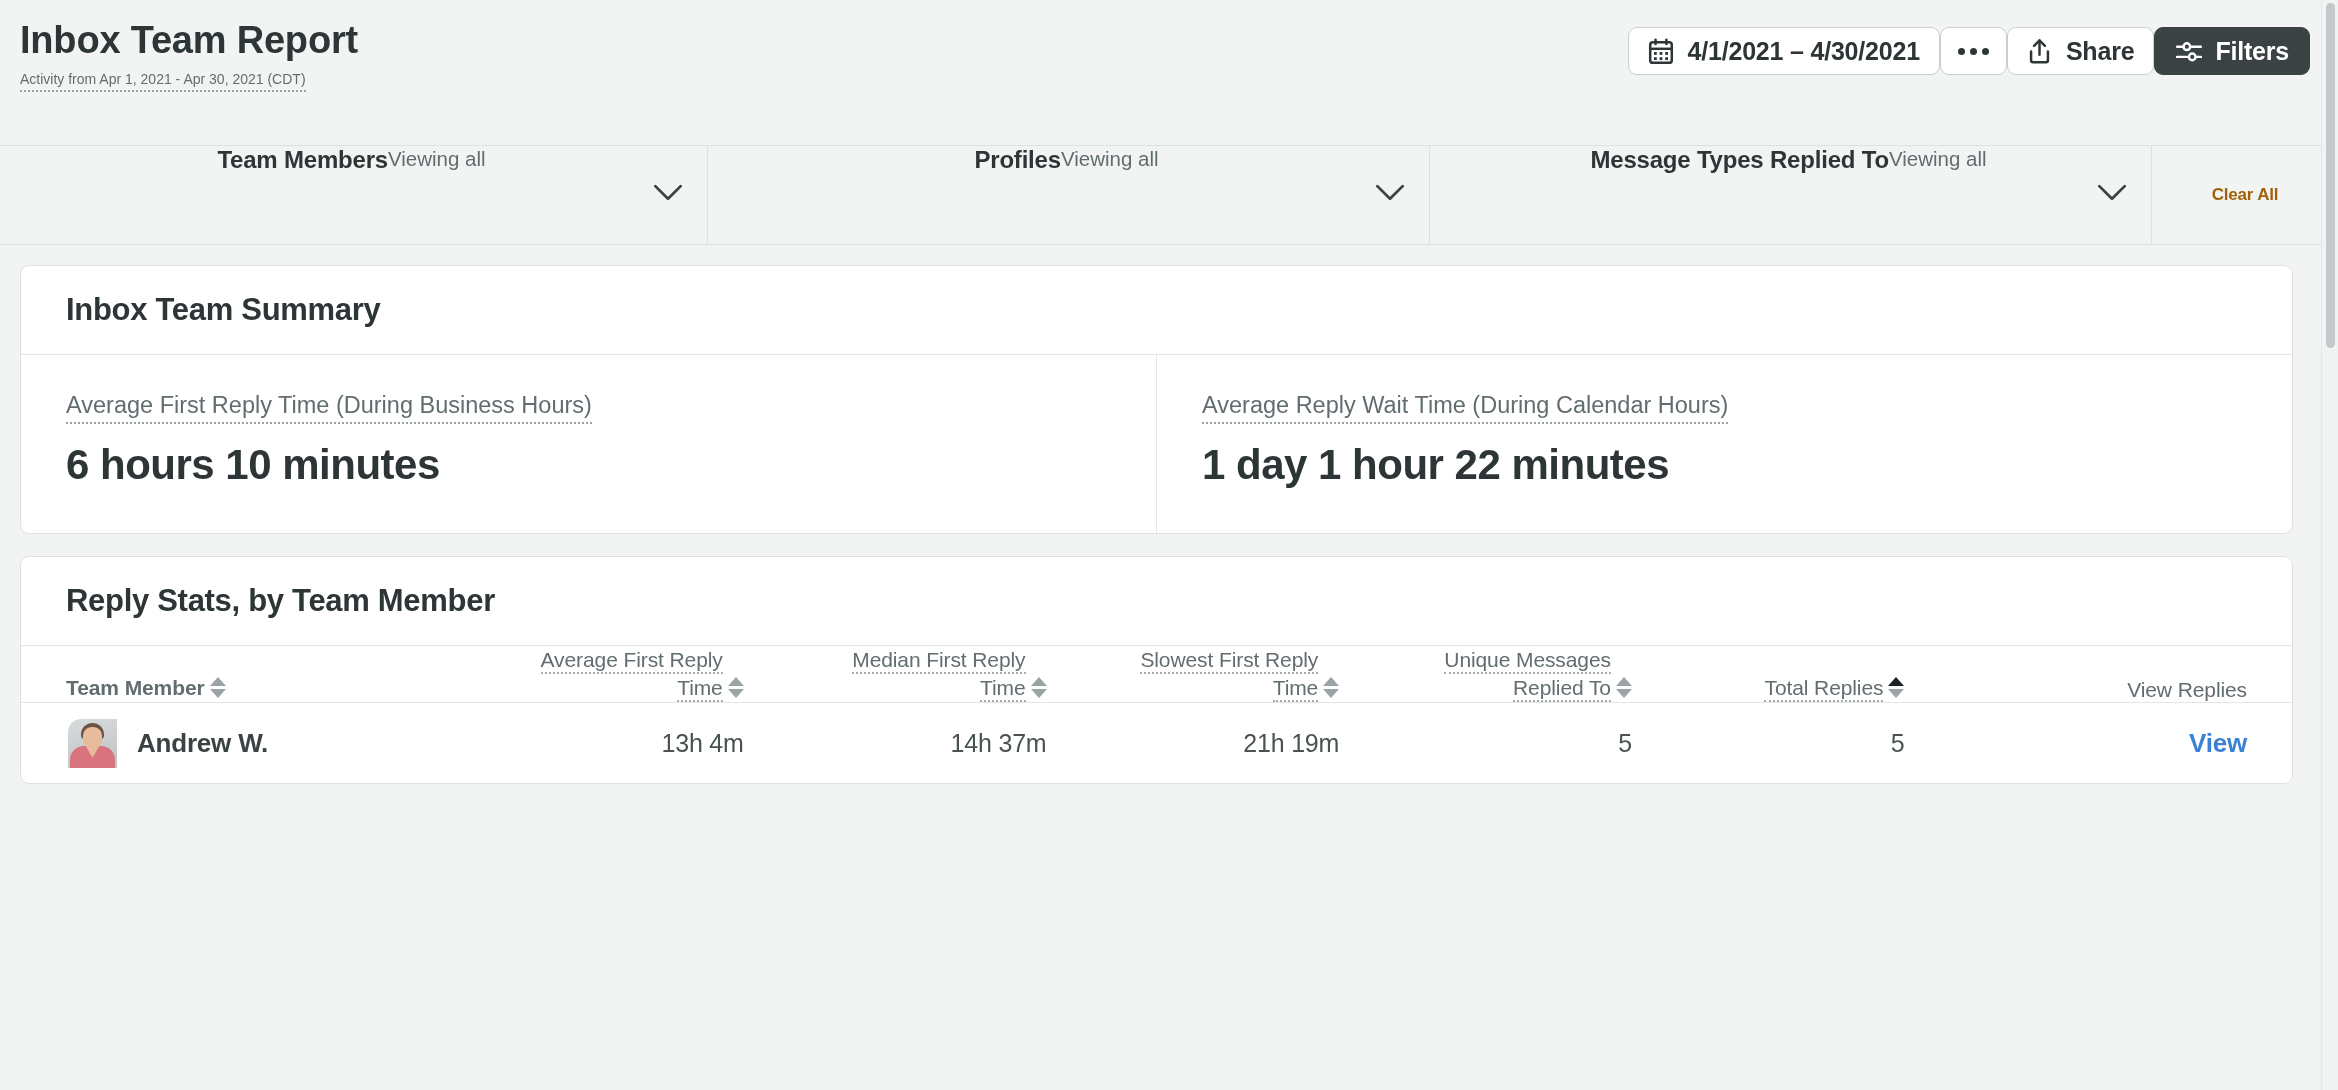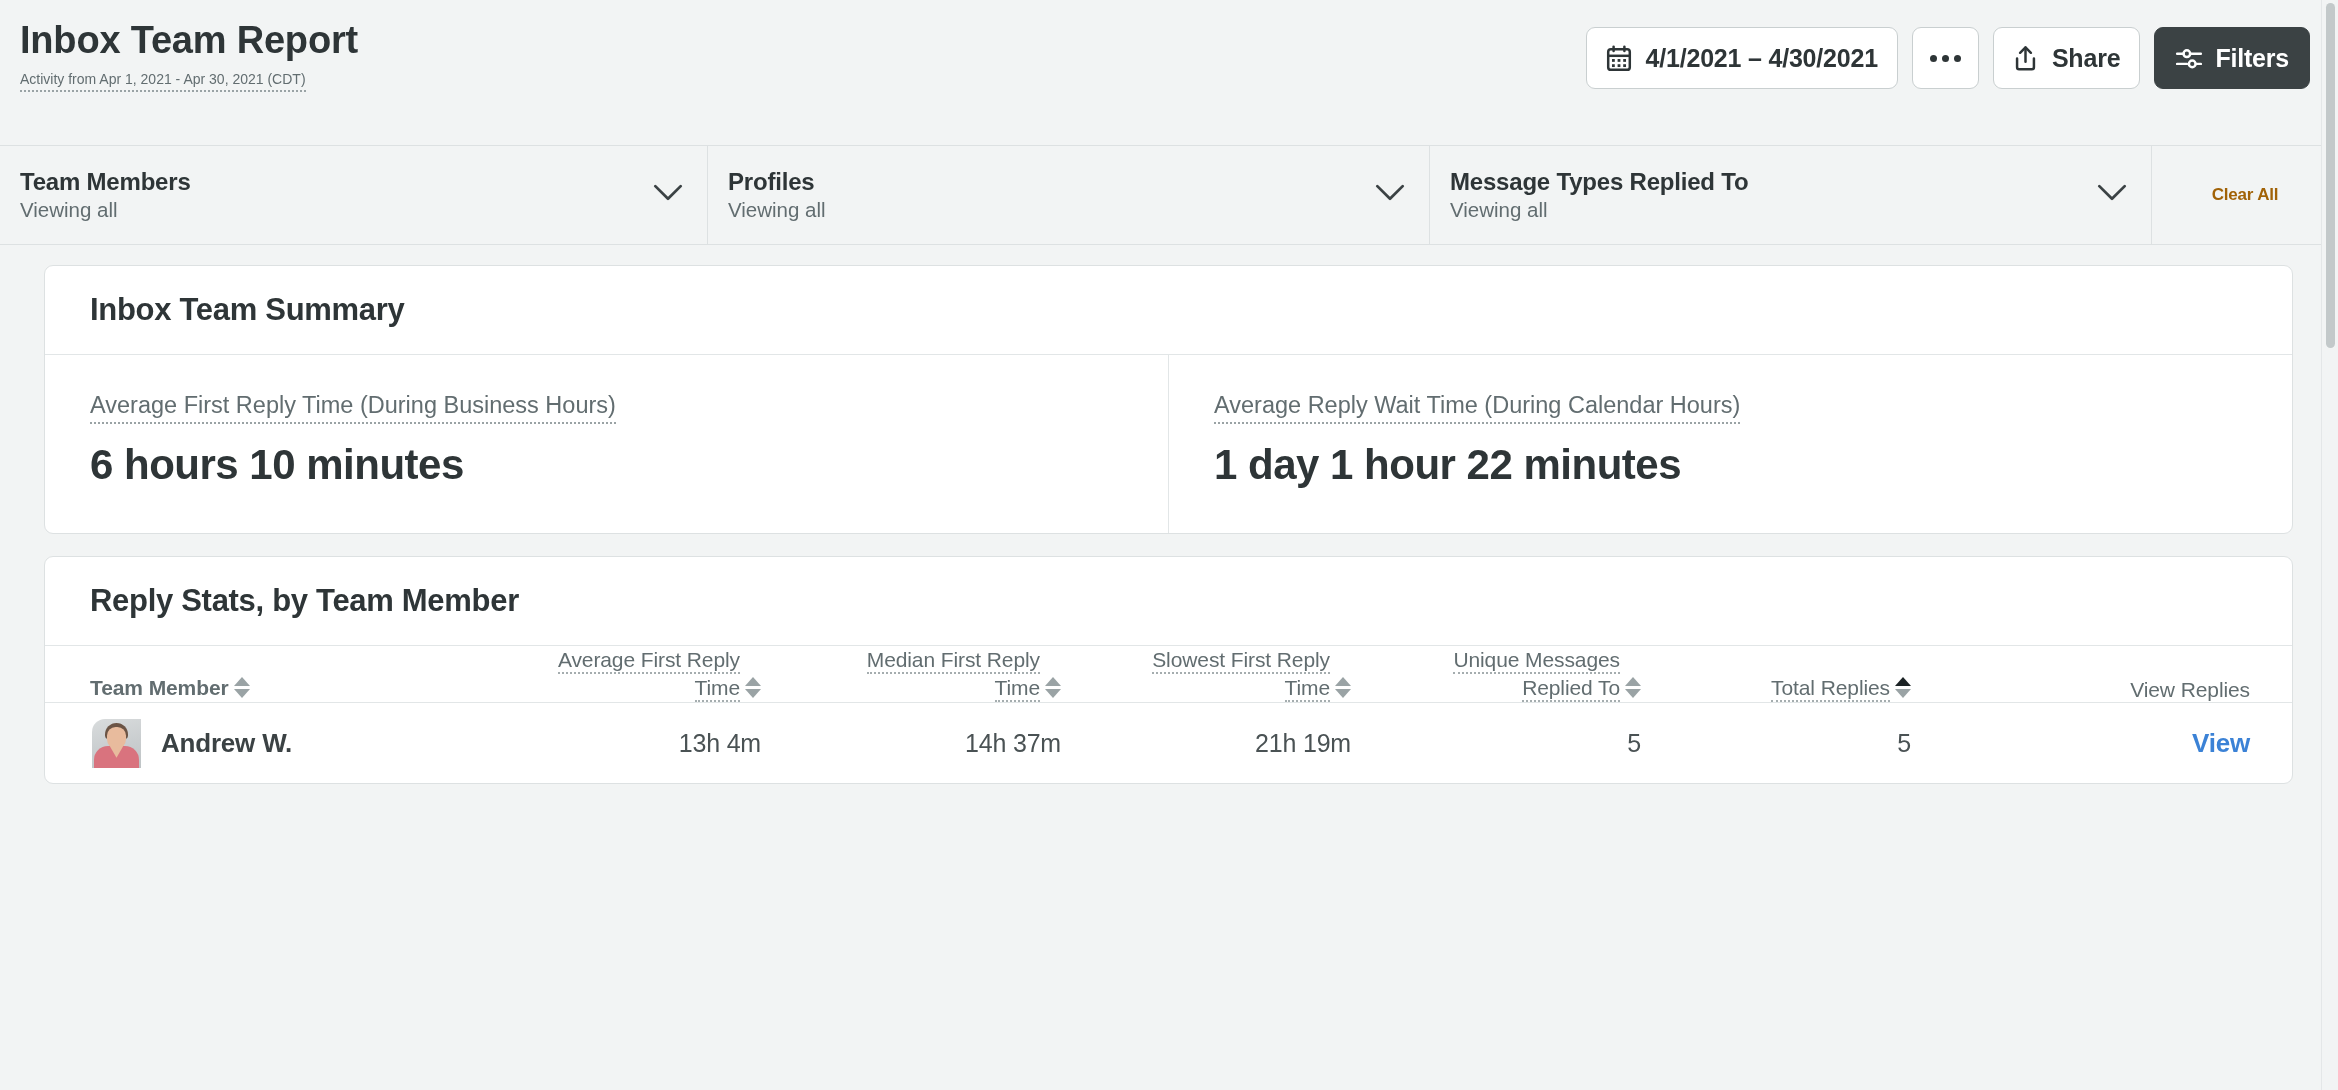--- a/index.html
+++ b/index.html
@@ -42,22 +42,22 @@
     line-height: 1.1;
   }
 
   
   .toolbar {
     position: absolute;
     top: 27px;
     right: 28px;
     display: flex;
     align-items: stretch;
-    gap: 14px;
-    height: 62px;
+    gap: 0;
+    height: 48px;
   }
   .tb-btn {
     display: flex;
     align-items: center;
     gap: 14px;
     background: #ffffff;
     border: 1.6px solid #c9cfd0;
     border-radius: 9px;
     padding: 0 19px;
     font-size: 25px;
@@ -88,21 +88,21 @@
     display: flex;
     align-items: stretch;
     height: 100px;
     background: #f2f4f4;
     border-top: 1.5px solid #dde1e2;
     border-bottom: 1.5px solid #dde1e2;
   }
   .filter-cell {
     position: relative;
     display: flex;
-    flex-direction: column;
+    flex-direction: row;
     justify-content: center;
     padding: 0 24px 0 20px;
     border-right: 1.5px solid #dde1e2;
     cursor: pointer;
   }
   .filter-cell:nth-child(1) { width: 708px; }
   .filter-cell:nth-child(2) { width: 722px; }
   .filter-cell:nth-child(3) { width: 722px; }
   .filter-label {
     font-size: 24px;
@@ -136,21 +136,20 @@
   }
 
   
   .content { padding: 20px 45px 0 20px; }
   .card {
     background: #ffffff;
     border: 1.5px solid #dde1e2;
     border-radius: 9px;
     margin-bottom: 22px;
     overflow: hidden;
-    margin-left: 24px;
   }
   .card-head {
     padding: 26px 0 26px 45px;
     border-bottom: 1.5px solid #e2e6e7;
   }
   .card-title {
     font-size: 31px;
     font-weight: bold;
     color: #2e3537;
     letter-spacing: -0.3px;

